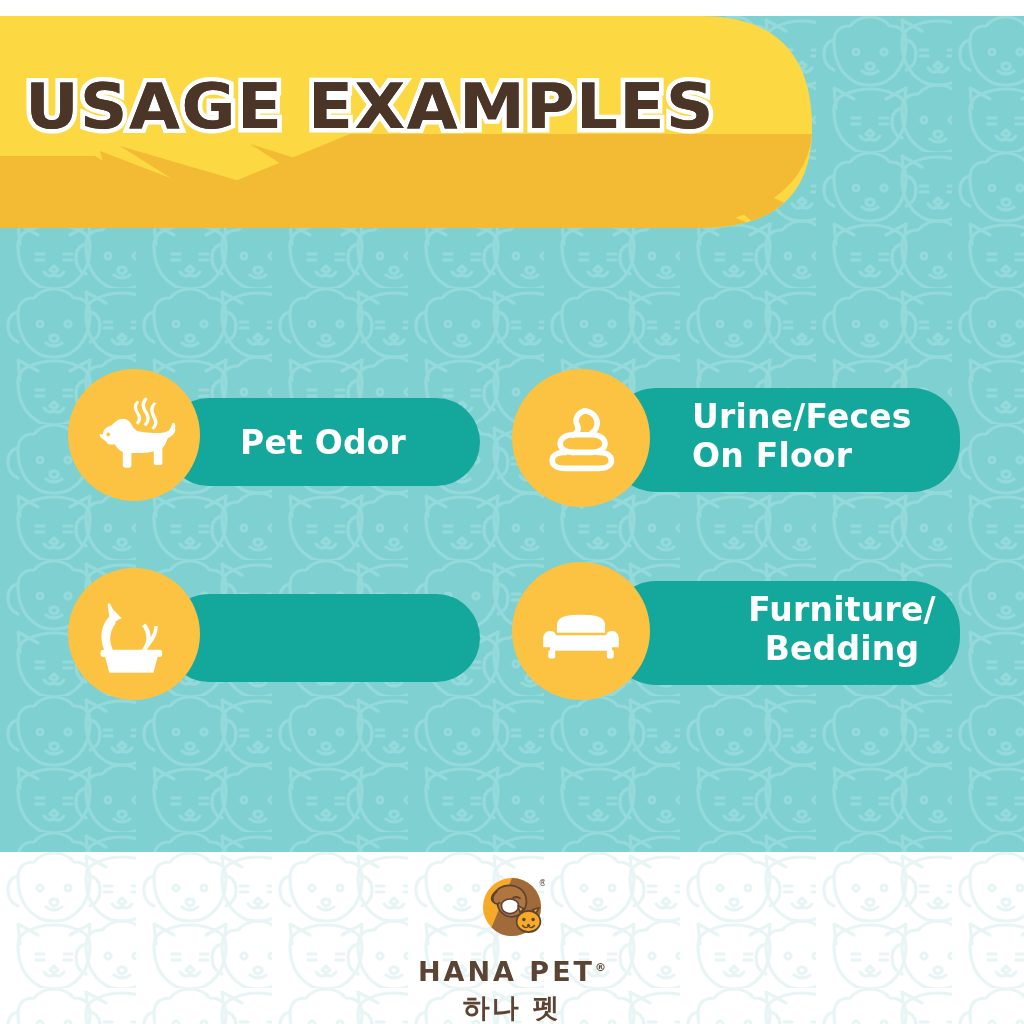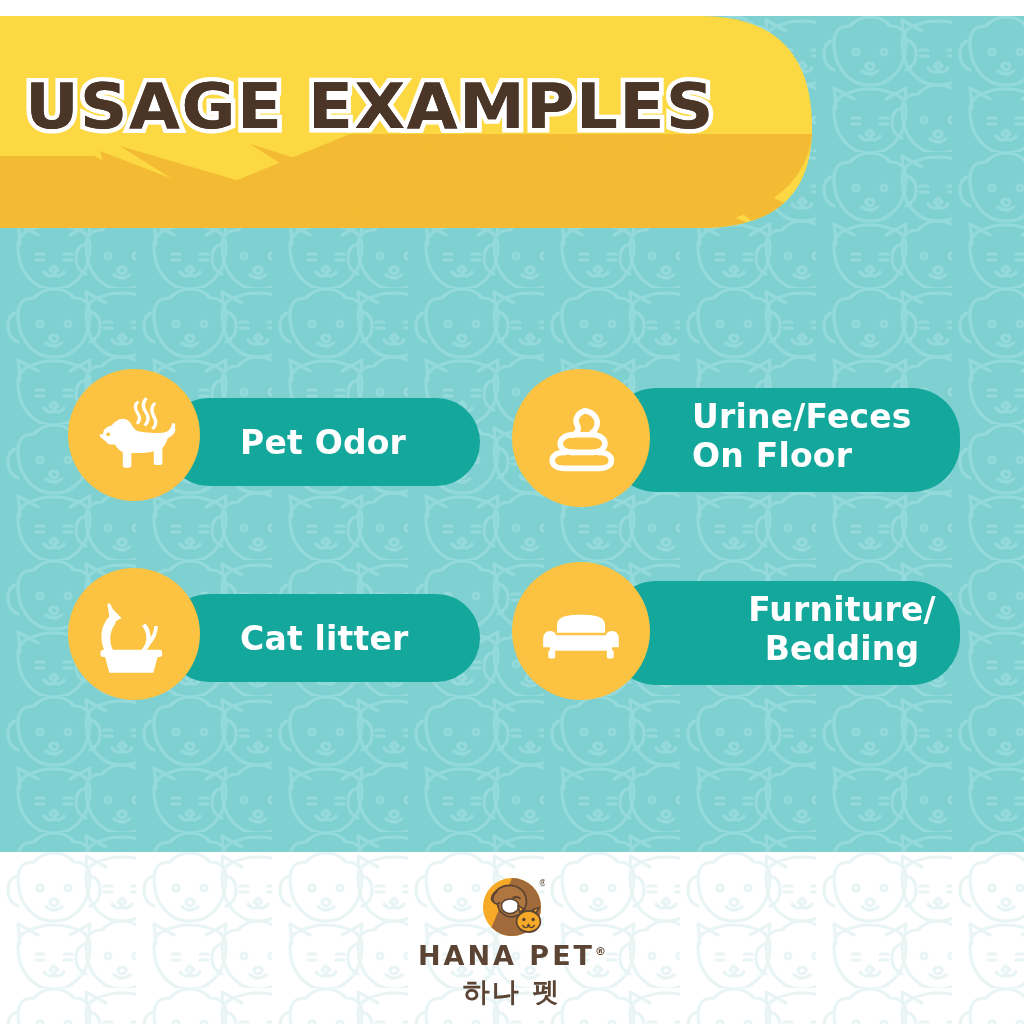--- a/index.html
+++ b/index.html
@@ -91,21 +91,21 @@
   }
   .footer-pattern{
     position:absolute;left:0;top:0;width:100%;height:100%;
   }
   .logo-block{
     position:absolute;left:0;top:22px;width:1024px;
     display:flex;flex-direction:column;align-items:center;
   }
   .logo-mark{display:block;}
   .logo-word{
-    margin-top:0;
+    margin-top:16px;
     font-family:"DejaVu Sans", sans-serif;
     font-weight:bold;
     font-size:27px;
     letter-spacing:3px;
     color:#5b4433;
     position:relative;
   }
   .logo-reg{
     font-size:11px;
     vertical-align:super;
@@ -210,21 +210,20 @@
             <path d="M55 16 c-10 3 -13 11 -10 17 c3 6 1 11 -5 13"></path>
             <path d="M55 16 c12 2 18 12 14 21 c-1 3 -3 5 -5 6"></path>
             <path d="M40 46 c-10 0 -16 5 -16 11 c0 6 6 11 16 11"></path>
             <path d="M40 46 l24 0 c10 0 16 5 16 11 c0 6 -6 11 -16 11 l-24 0"></path>
             <path d="M30 68 c-10 0 -16 4 -16 10 c0 6 6 10 16 10 l42 0 c10 0 16 -4 16 -10 c0 -6 -6 -10 -16 -10"></path>
           </g>
         </svg>
       </div>
 
       <div class="pill" style="left:165px;top:578px;width:315px;height:88px;"></div>
-      <div class="pill-label" style="left:240px;top:604px;width:240px;">Cat litter</div>
       <div class="circle" style="left:68px;top:552px;width:132px;height:132px;">
         <svg width="88" height="88" viewBox="0 0 100 100" xmlns="http://www.w3.org/2000/svg">
           <g fill="#ffffff">
 
             <path d="M26 22 l3 16 c-4 5 -6 11 -6 17 c0 10 5 18 11 23 l22 0 c1 -8 5 -14 9 -19 c5 -6 8 -11 8 -18 l4 0 c0 9 -4 16 -9 22 c-5 6 -8 10 -8 15 l-37 0 c-6 -6 -10 -15 -10 -25 c0 -9 3 -17 9 -23 l-2 -12 c-0.5 -3 2 -4 3 -2 z"></path>
             <path d="M26 22 l10 10 c-3 1 -6 3 -8 5 z"></path>
 
             <path d="M63 38 c4 4 6 10 6 16 c0 8 -3 13 -8 18 l-3 -3 c4 -4 6 -9 6 -15 c0 -5 -2 -10 -5 -13 z"></path>
 
             <path d="M16 72 l62 0 l-6 22 l-50 0 z"></path>

